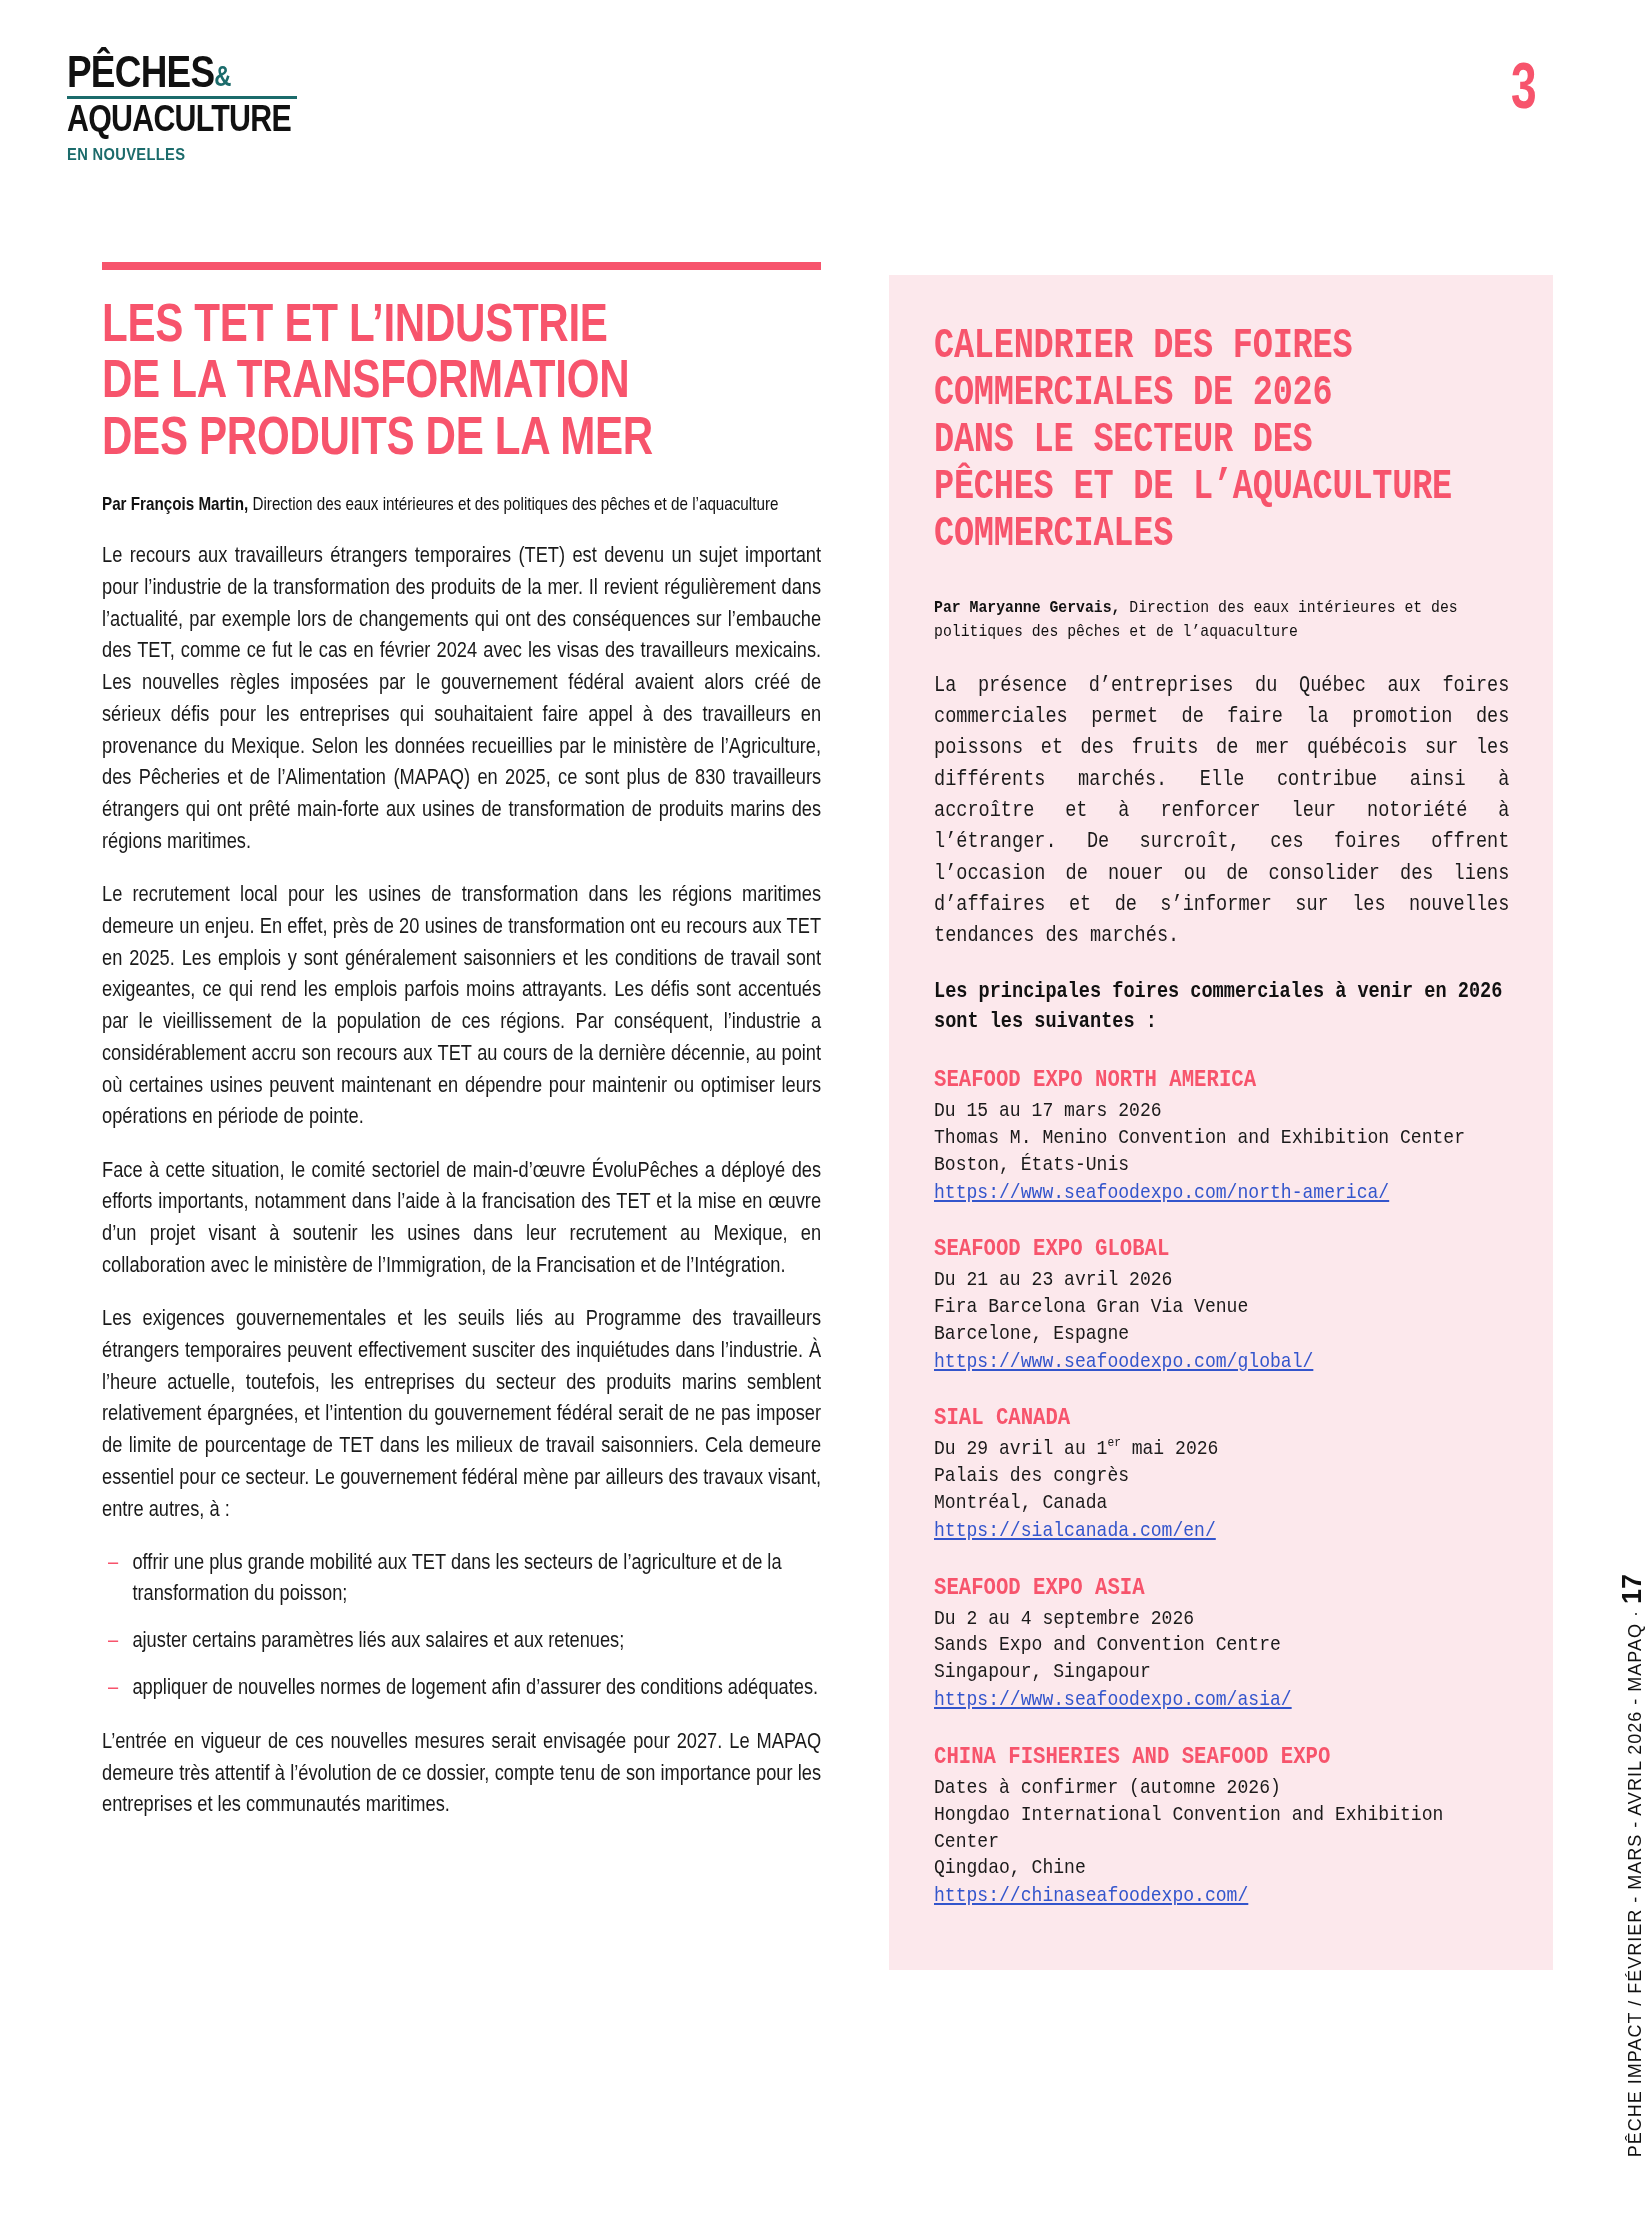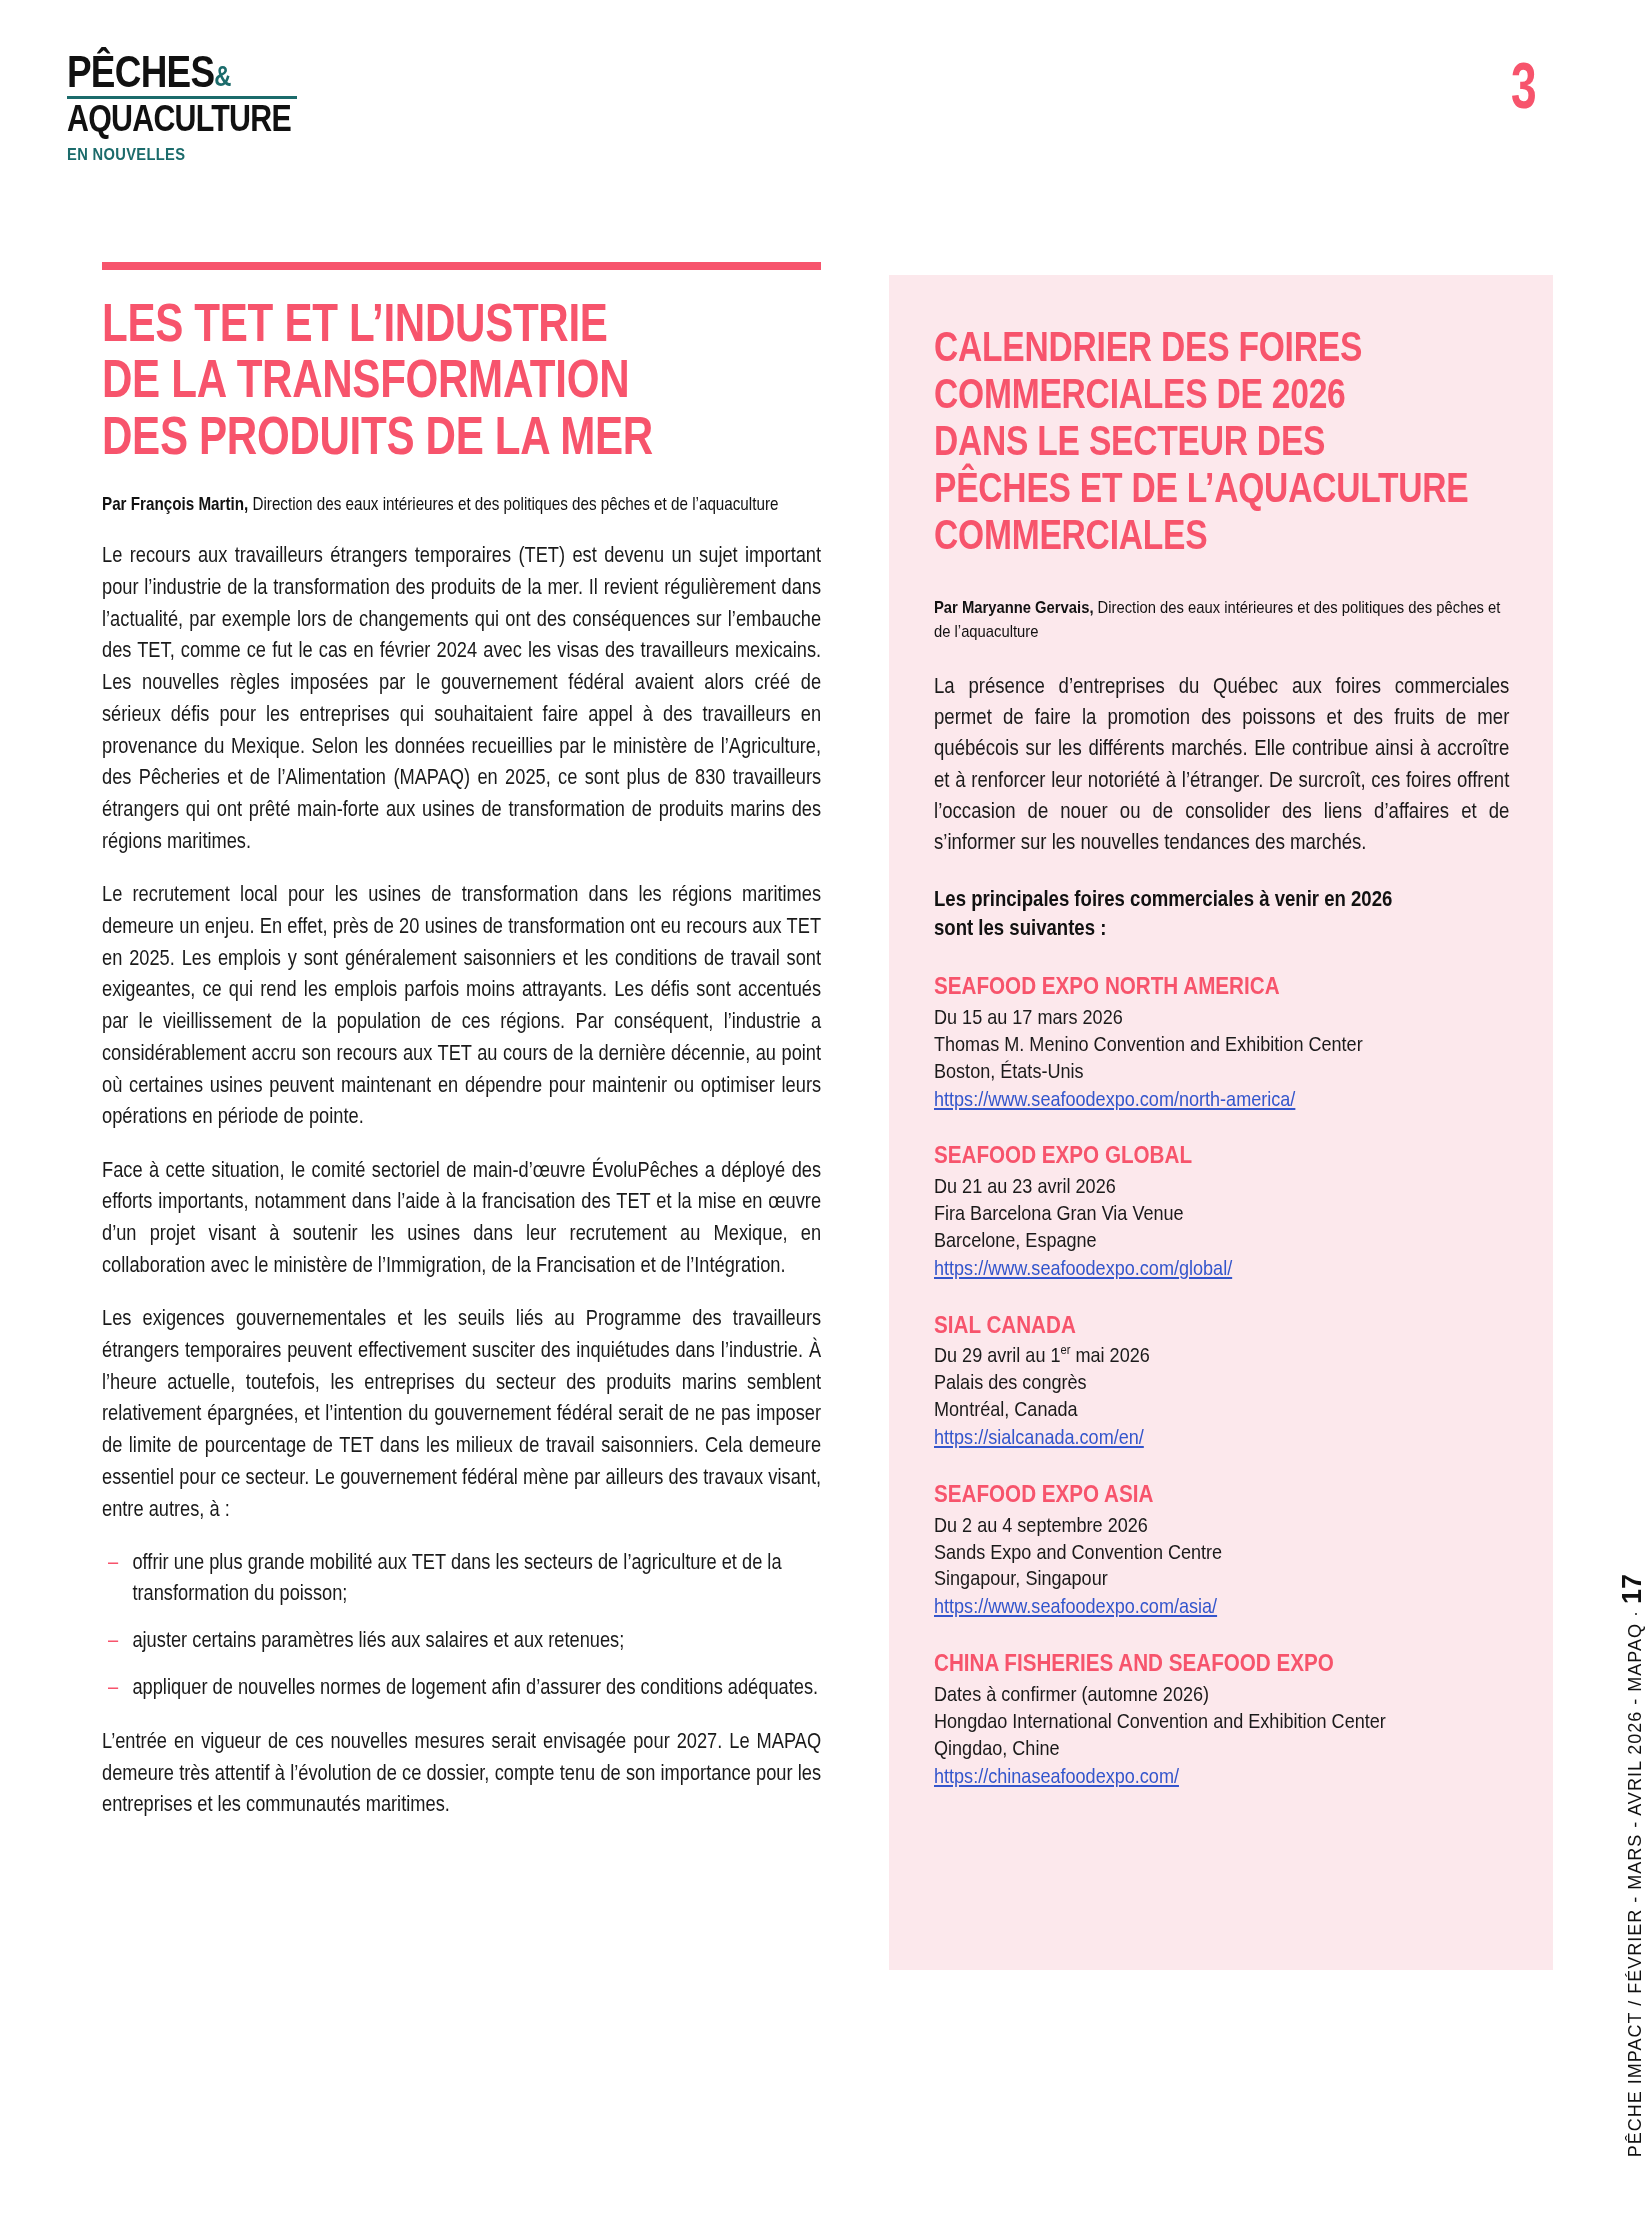--- a/index.html
+++ b/index.html
@@ -86,21 +86,21 @@
   ul.dashlist li .dash{
     position:absolute;left:7px;top:0;color:#f7546c;font-size:21.6px;
   }
 
   
   .panel{
     position:absolute;left:889px;top:275px;
     width:664px;height:1695px;
     background:#fce8ec;
   }
-  .panel-inner{padding:48px 40px 0 45px;}
+  .panel-inner{padding:48px 40px 0 45px;font-family:Liberation Mono, monospace;}
   .panel-headline{
     color:#f7546c;font-weight:bold;
     font-size:42px;line-height:1.12;letter-spacing:-0.3px;
     transform:scaleX(0.80);transform-origin:left top;
     width:718px;
   }
   .panel-headline .hl-line{display:block;}
   .panel-byline{
     font-size:17px;line-height:1.4;color:#111;
     margin-top:38px;

